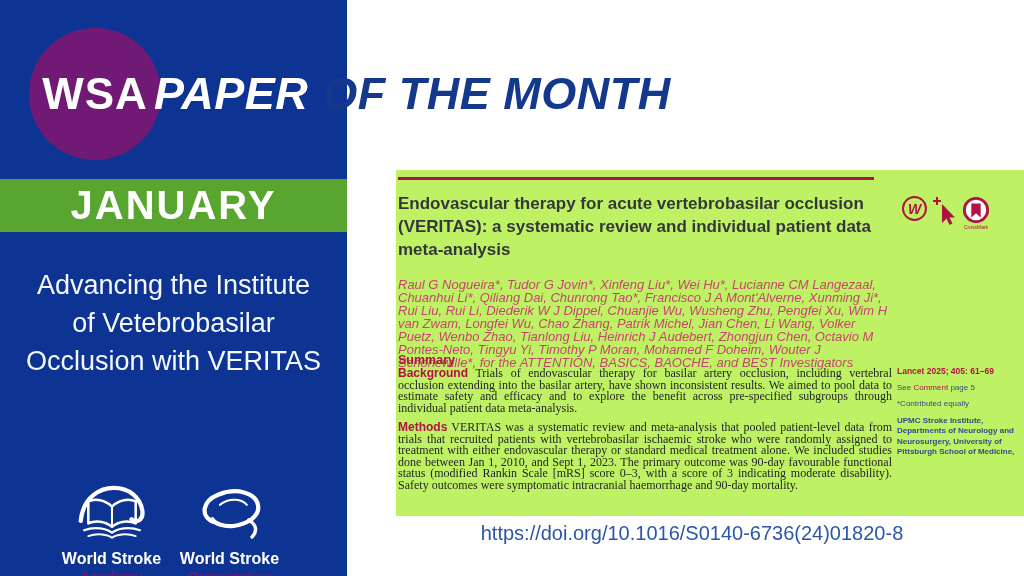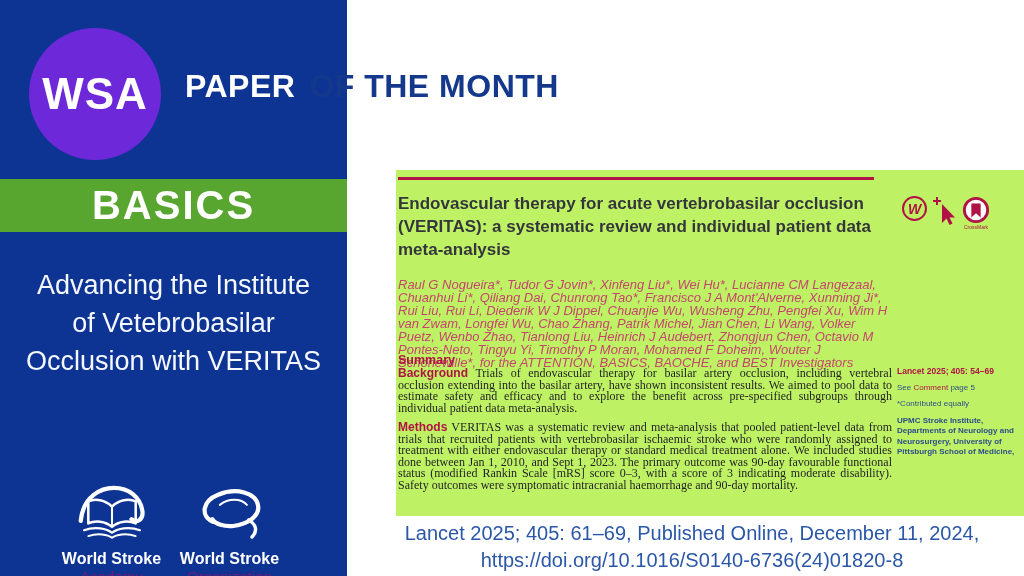--- a/index.html
+++ b/index.html
@@ -2,25 +2,25 @@
 <html><head>
 <meta charset="utf-8">
 <style>
   * { margin:0; padding:0; box-sizing:border-box; }
   html,body { width:1024px; height:576px; background:#ffffff; font-family:"Liberation Sans", sans-serif; }
   #canvas { position:relative; width:1024px; height:576px; overflow:hidden; background:#ffffff; }
 
   
   .left-panel { position:absolute; left:0; top:0; width:347px; height:576px; background:#0e3493; }
   .green-circle { position:absolute; left:29px; top:28px; width:132px; height:132px; border-radius:50%;
-                  background:#6d28d9; display:flex; align-items:center; justify-content:center; }
+                  background:#701a75; display:flex; align-items:center; justify-content:center; }
   .wsa-text { color:#ffffff; font-weight:900; font-size:44px; letter-spacing:1px; }
 
-  .main-title { position:absolute; left:185px; top:68px; white-space:nowrap;
-                font-weight:900; font-size:32px; letter-spacing:.5px; }
+  .main-title { position:absolute; left:154px; top:68px; white-space:nowrap;
+                font-weight:900; font-size:45px; letter-spacing:.5px;font-style:italic; }
   .main-title .part1 { color:#ffffff; }
   .main-title .part2 { color:#14388c; margin-left:14px; }
 
   .month-band { position:absolute; left:0; top:179px; width:347px; height:53px; background:#58a52f;
                 display:flex; align-items:center; justify-content:center; }
   .month-text { color:#ffffff; font-weight:800; font-size:40px; letter-spacing:2px; }
 
   .subtitle { position:absolute; left:8px; top:266px; width:331px; text-align:center;
               color:#f5f8ff; font-size:27px; line-height:38px; white-space:pre-line; }
   .presenter { position:absolute; left:0; top:414px; width:347px; text-align:center;
@@ -76,21 +76,21 @@
 
   <div class="green-circle">
     <span class="wsa-text">WSA</span>
   </div>
 
   <div class="main-title">
     <span class="part1">PAPER</span><span class="part2">OF THE MONTH</span>
   </div>
 
   <div class="month-band">
-    <span class="month-text">BASICS</span>
+    <span class="month-text">JANUARY</span>
   </div>
 
   <div class="subtitle">Advancing the Institute
 of Vetebrobasilar
 Occlusion with VERITAS</div>
 
   <div class="logos-row">
     <div class="logo-block">
       <svg class="logo-art" viewBox="0 0 100 78" fill="none" stroke="#ffffff" stroke-linecap="round" stroke-linejoin="round">
         <path d="M13 46 C16 16 38 7 52 7 C70 7 84 18 86 35 C87 45 79 49 73 44" stroke-width="5"></path>
@@ -136,25 +136,24 @@
 
     <div class="authors">Raul G Nogueira*, Tudor G Jovin*, Xinfeng Liu*, Wei Hu*, Lucianne CM Langezaal, Chuanhui Li*, Qiliang Dai, Chunrong Tao*, Francisco J A Mont'Alverne, Xunming Ji*, Rui Liu, Rui Li, Diederik W J Dippel, Chuanjie Wu, Wusheng Zhu, Pengfei Xu, Wim H van Zwam, Longfei Wu, Chao Zhang, Patrik Michel, Jian Chen, Li Wang, Volker Puetz, Wenbo Zhao, Tianlong Liu, Heinrich J Audebert, Zhongjun Chen, Octavio M Pontes-Neto, Tingyu Yi, Timothy P Moran, Mohamed F Doheim, Wouter J Schonewille*, for the ATTENTION, BASICS, BAOCHE, and BEST Investigators</div>
 
     <div class="summary-heading">Summary</div>
 
     <p class="para para-background"><span class="lead">Background</span><span> Trials of endovascular therapy for basilar artery occlusion, including vertebral occlusion extending into the basilar artery, have shown inconsistent results. We aimed to pool data to estimate safety and efficacy and to explore the benefit across pre-specified subgroups through individual patient data meta-analysis.</span></p>
 
     <p class="para para-methods"><span class="lead">Methods</span><span> VERITAS was a systematic review and meta-analysis that pooled patient-level data from trials that recruited patients with vertebrobasilar ischaemic stroke who were randomly assigned to treatment with either endovascular therapy or standard medical treatment alone. We included studies done between Jan 1, 2010, and Sept 1, 2023. The primary outcome was 90-day favourable functional status (modified Rankin Scale [mRS] score 0–3, with a score of 3 indicating moderate disability). Safety outcomes were symptomatic intracranial haemorrhage and 90-day mortality.</span></p>
 
     <div class="sidebar">
-      <div class="sb-item sb-citation">Lancet 2025; 405: 54–69</div>
+      <div class="sb-item sb-citation">Lancet 2025; 405: 61–69</div>
       <div class="sb-item sb-blue"><span>See </span><span class="sb-comment-word">Comment</span><span> page 5</span></div>
       <div class="sb-item sb-blue">*Contributed equally</div>
       <div class="sb-item sb-affiliation">UPMC Stroke Institute, Departments of Neurology and Neurosurgery, University of Pittsburgh School of Medicine,</div>
     </div>
   </div>
 
   <div class="footer-cite">
-    <div>Lancet 2025; 405: 61–69, Published Online, December 11, 2024,</div>
     <div>https://doi.org/10.1016/S0140-6736(24)01820-8</div>
   </div>
 
 </div>
 
 </body></html>

